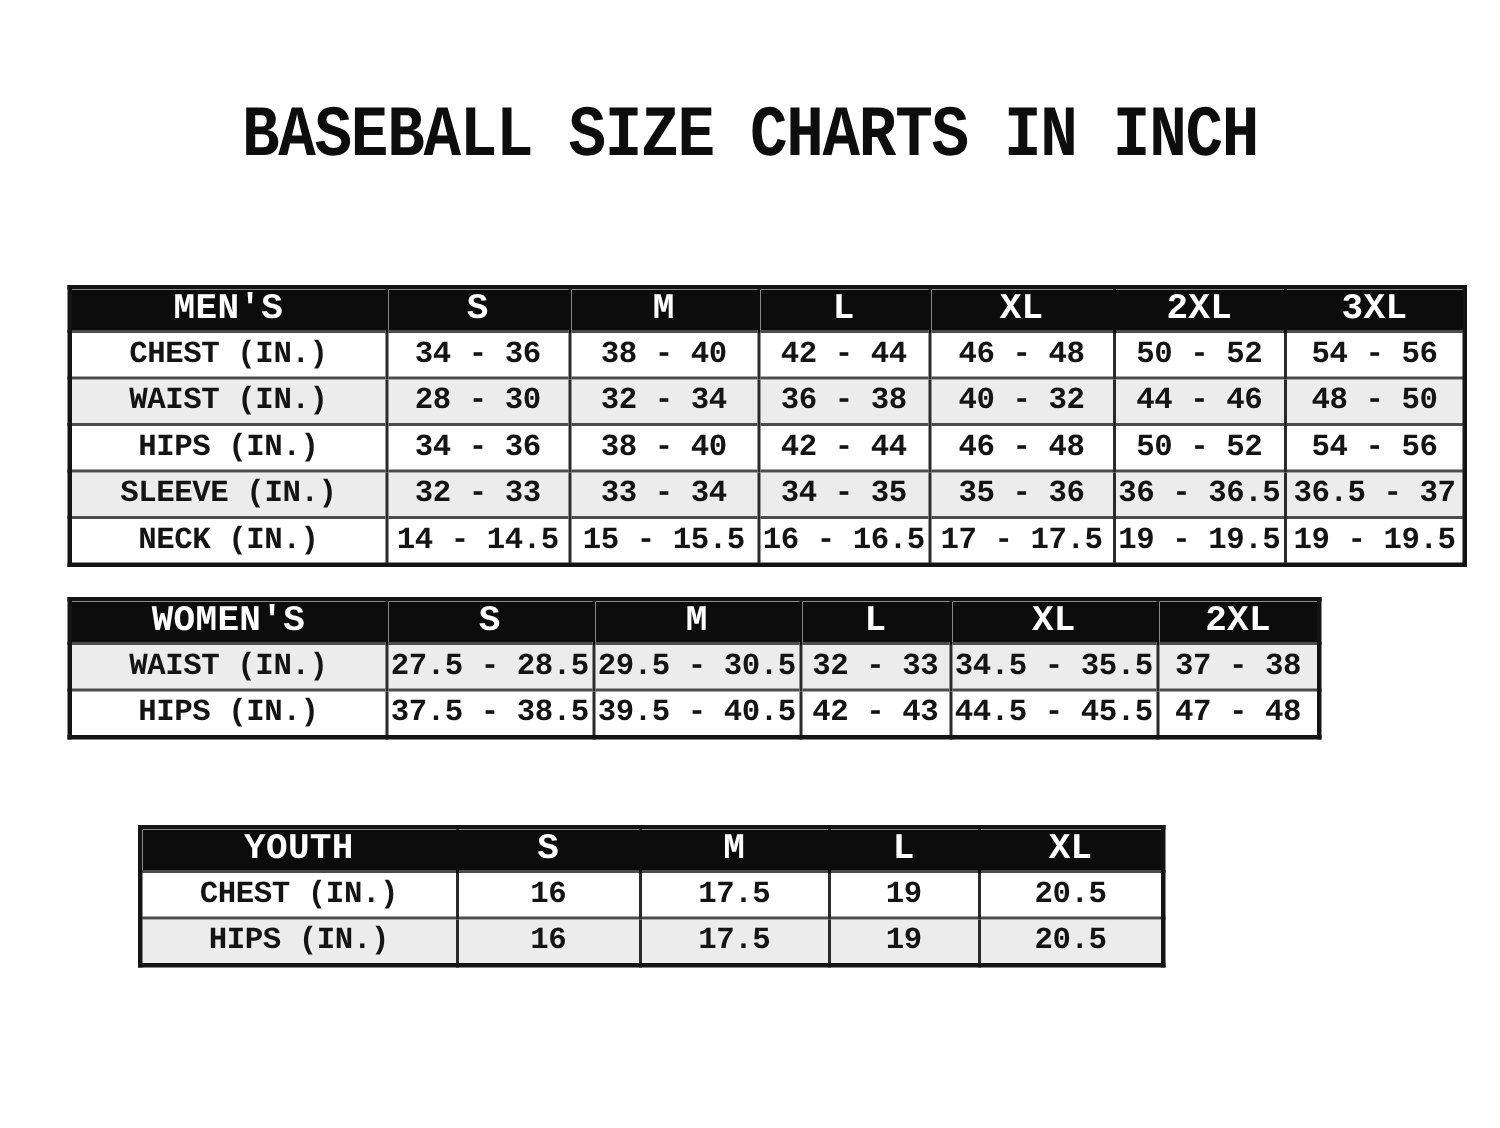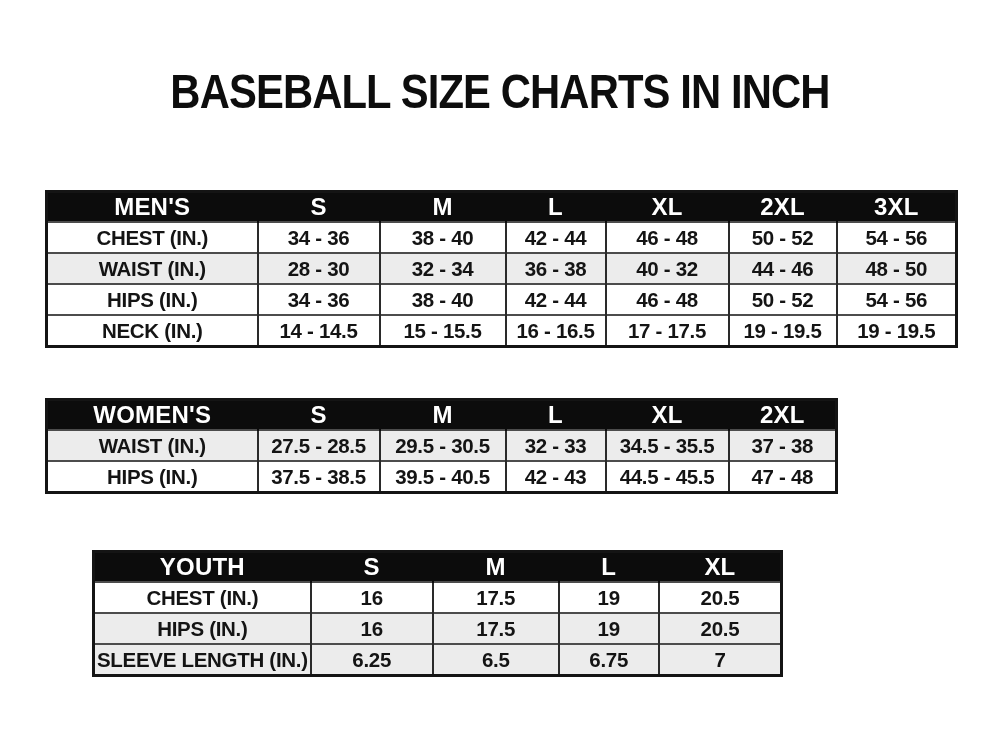--- a/index.html
+++ b/index.html
@@ -10,21 +10,21 @@
     --ink:#141414;
     --grid-v:#2a2a2a;
     --grid-h:#4c4c4c;
     --frame:#141414;
   }
   html,body{margin:0;padding:0;background:#ffffff;}
   .page{
     position:relative;
     width:1000px;height:752px;
     background:#ffffff;
-    font-family:Liberation Sans, sans-serif;
+    font-family:Liberation Mono, monospace;
     overflow:hidden;
   }
   .title{
     position:absolute;
     top:64px;left:0;width:1000px;
     margin:0;
     text-align:center;
     font-size:48px;
     font-weight:700;
     letter-spacing:-1px;
@@ -122,20 +122,29 @@
           </tr>
           <tr>
             <th>HIPS (IN.)</th>
             <td>34 - 36</td>
             <td>38 - 40</td>
             <td>42 - 44</td>
             <td>46 - 48</td>
             <td>50 - 52</td>
             <td>54 - 56</td>
           </tr>
+          <tr class="alt">
+            <th>SLEEVE (IN.)</th>
+            <td>32 - 33</td>
+            <td>33 - 34</td>
+            <td>34 - 35</td>
+            <td>35 - 36</td>
+            <td>36 - 36.5</td>
+            <td>36.5 - 37</td>
+          </tr>
           <tr>
             <th>NECK (IN.)</th>
             <td>14 - 14.5</td>
             <td>15 - 15.5</td>
             <td>16 - 16.5</td>
             <td>17 - 17.5</td>
             <td>19 - 19.5</td>
             <td>19 - 19.5</td>
           </tr>
         </tbody>
@@ -207,23 +216,16 @@
             <td>19</td>
             <td>20.5</td>
           </tr>
           <tr class="alt">
             <th>HIPS (IN.)</th>
             <td>16</td>
             <td>17.5</td>
             <td>19</td>
             <td>20.5</td>
           </tr>
-          <tr class="alt">
-            <th>SLEEVE LENGTH (IN.)</th>
-            <td>6.25</td>
-            <td>6.5</td>
-            <td>6.75</td>
-            <td>7</td>
-          </tr>
         </tbody>
       </table>
     </section>
 </div>
 
 </body></html>

